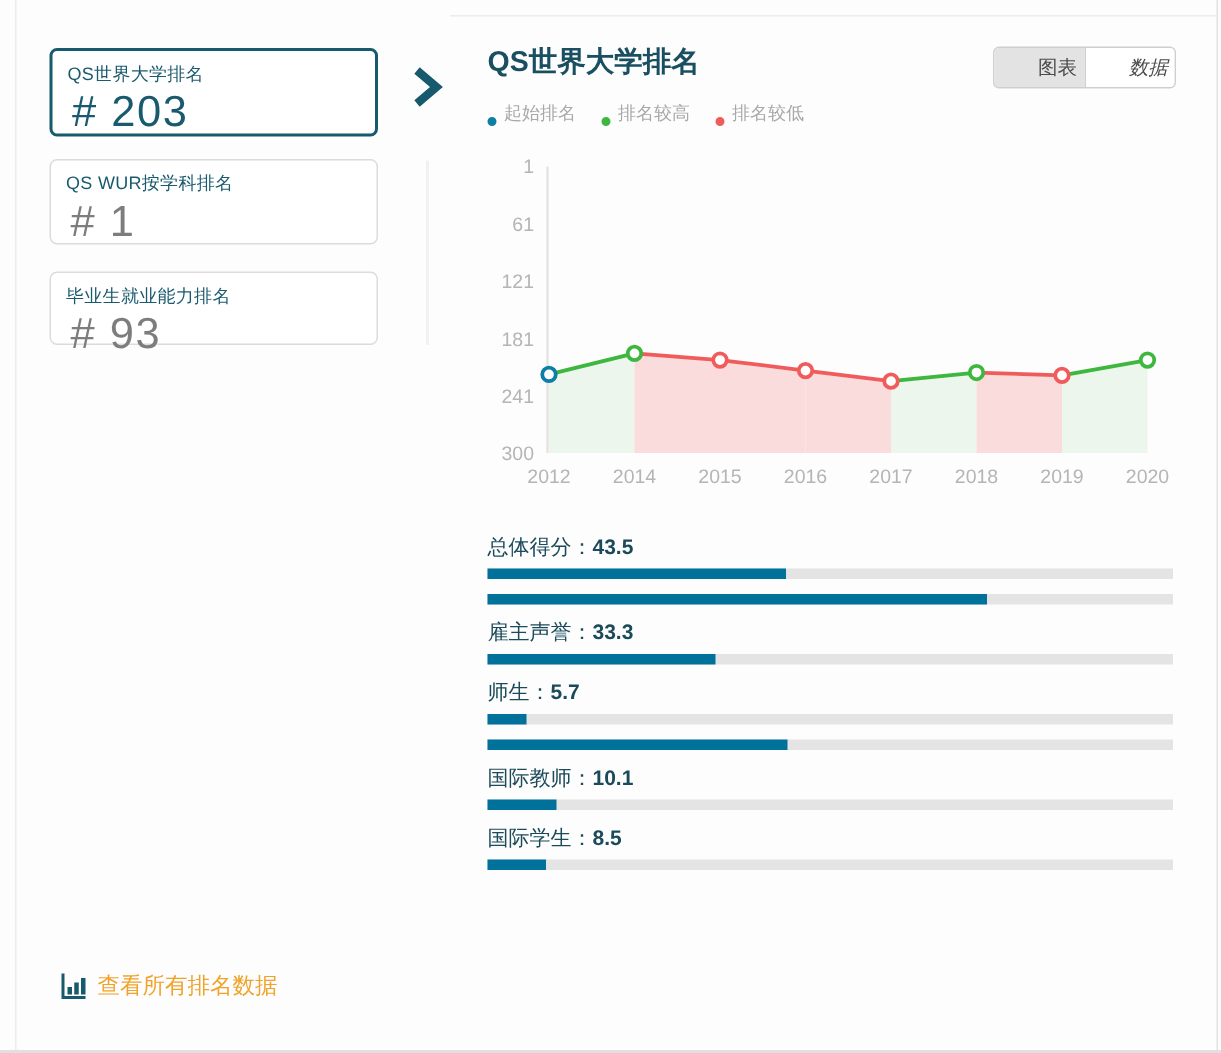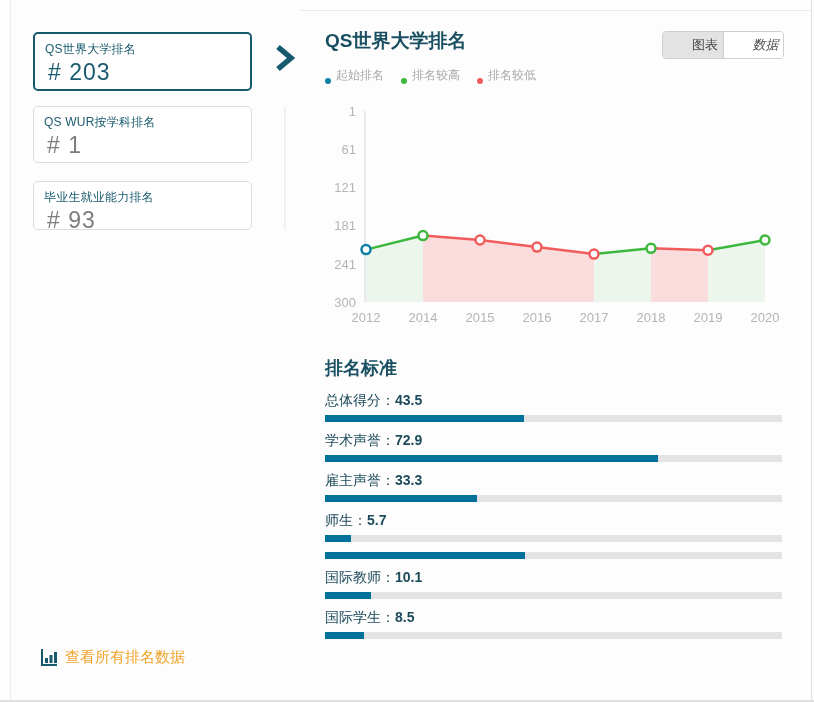--- a/index.html
+++ b/index.html
@@ -8,21 +8,21 @@
   .frame { position:relative; width:814px; height:702px; background:#fdfdfd; overflow:hidden; }
   .edge-left { position:absolute; left:10px; top:0; width:1px; height:702px; background:#ececec; }
   .edge-top-right { position:absolute; left:300px; top:10px; width:511px; height:1px; background:#ececec; }
   .edge-right { position:absolute; right:2px; top:0; width:1px; height:702px; background:#e2e2e2; }
   .edge-bottom { position:absolute; left:0; bottom:0; width:814px; height:2px; background:#e0e0e0; }
 
   
   .card { position:absolute; left:33px; width:219px; background:#fff; border:1px solid #dcdcdc; border-radius:5px; padding:7px 10px 5px 10px; cursor:pointer; }
   .card.active { border:2px solid #175a6e; }
   .card-label { font-size:12px; color:#1a5a6e; letter-spacing:.2px; }
-  .card-value { font-size:23px; color:#7d7d7d; margin-top:1px; padding-left:3px; letter-spacing:1px; }
+  .card-value { font-size:29px; color:#7d7d7d; margin-top:1px; padding-left:3px; letter-spacing:1px; }
   .card.active .card-value { color:#1a5a6e; }
   #card-0 { top:32px; height:59px; }
   #card-1 { top:106px; height:57px; }
   #card-2 { top:181px; height:49px; }
 
   .chevron { position:absolute; left:273px; top:44px; width:26px; height:28px; cursor:pointer; }
   .v-divider { position:absolute; left:284px; top:107px; width:2px; height:123px; background:#f1f1f1; }
 
   
   .main-title { position:absolute; left:325px; top:28px; font-size:19px; font-weight:bold; color:#194f61; }
@@ -143,30 +143,28 @@
         <circle cx="155" cy="140.03678929765886" r="4.5" fill="#fff" stroke="#f05c5c" stroke-width="2.5"></circle>
         <circle cx="212" cy="147.06354515050168" r="4.5" fill="#fff" stroke="#f05c5c" stroke-width="2.5"></circle>
         <circle cx="269" cy="154.09030100334448" r="4.5" fill="#fff" stroke="#f05c5c" stroke-width="2.5"></circle>
         <circle cx="326" cy="148.34113712374582" r="4.5" fill="#fff" stroke="#3eb73e" stroke-width="2.5"></circle>
         <circle cx="383" cy="150.25752508361205" r="4.5" fill="#fff" stroke="#f05c5c" stroke-width="2.5"></circle>
         <circle cx="440" cy="140.03678929765886" r="4.5" fill="#fff" stroke="#3eb73e" stroke-width="2.5"></circle>
       </svg>
   </div>
 
   <div class="criteria">
-    <div class="criteria-title">排名标准</div>
     <div>
         <div class="crit-row">
           <div class="crit-label"><span class="crit-name">总体得分：</span><span class="crit-value">43.5</span></div>
           <div class="crit-track">
             <div class="crit-fill" style="width: 43.5%;"></div>
           </div>
         </div>
         <div class="crit-row">
-          <div class="crit-label"><span class="crit-name">学术声誉：</span><span class="crit-value">72.9</span></div>
           <div class="crit-track">
             <div class="crit-fill" style="width: 72.9%;"></div>
           </div>
         </div>
         <div class="crit-row">
           <div class="crit-label"><span class="crit-name">雇主声誉：</span><span class="crit-value">33.3</span></div>
           <div class="crit-track">
             <div class="crit-fill" style="width: 33.3%;"></div>
           </div>
         </div>

